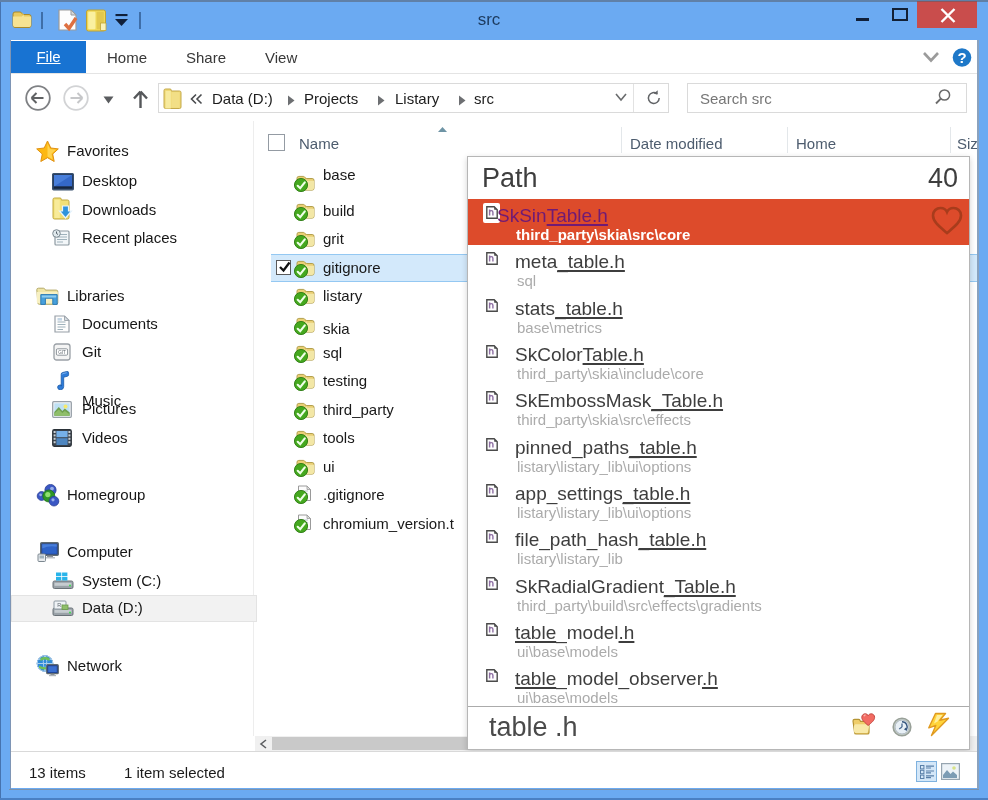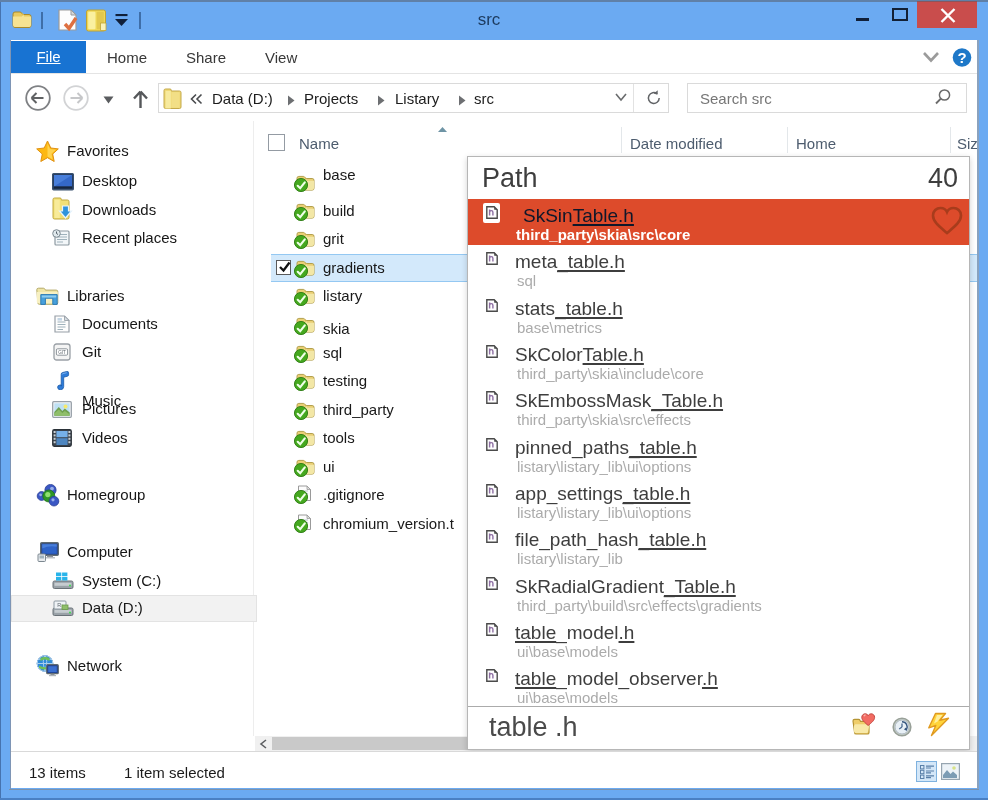--- a/index.html
+++ b/index.html
@@ -206,21 +206,21 @@
 <svg class="abs" style="left:294px;top:235px" width="14" height="14">
     <use href="#gcheck"></use>
   </svg>
 <div class="abs row-name" style="left:323px;top:228px">grit</div>
 <svg class="abs" style="left:296px;top:259px" width="19" height="18">
     <use href="#folder"></use>
   </svg>
 <svg class="abs" style="left:294px;top:264px" width="14" height="14">
     <use href="#gcheck"></use>
   </svg>
-<div class="abs row-name" style="left:323px;top:257px">gradients</div>
+<div class="abs row-name" style="left:323px;top:257px">gitignore</div>
 <svg class="abs" style="left:296px;top:287px" width="19" height="18">
     <use href="#folder"></use>
   </svg>
 <svg class="abs" style="left:294px;top:292px" width="14" height="14">
     <use href="#gcheck"></use>
   </svg>
 <div class="abs row-name" style="left:323px;top:285px">listary</div>
 <svg class="abs" style="left:296px;top:316px" width="19" height="18">
     <use href="#folder"></use>
   </svg>
@@ -425,21 +425,21 @@
 <div class="abs status-txt" style="left:124px">1 item selected</div>
 
 <div class="abs" id="pop"></div>
 <div class="abs" id="pop-hdr">Path</div>
 <div class="abs" id="pop-cnt">40</div>
 <div class="abs" id="pop-sel"></div>
 <div class="abs" style="left:483px;top:203px;width:17px;height:20px;background:#fff;border-radius:2px"></div>
 <svg class="abs" style="left:486px;top:206px" width="13" height="14">
     <use href="#hfile"></use>
   </svg>
-<div class="abs pi-title" style="left:523px;top:205px;color:#0f172a">SkSin<u>Table.h</u></div>
+<div class="abs pi-title" style="left:497px;top:205px;color:#701a75">SkSin<u>Table.h</u></div>
 <div class="abs pi-sub" style="left:516px;top:226px;color:#FFFFFF;font-weight:bold">third_party\skia\src\core</div>
 <svg class="abs" style="left:930px;top:205px" width="34" height="32">
     <path d="M17 28 C10 22 3 17 3 10.5 C3 6 6.5 3 10.5 3 C13.5 3 16 4.8 17 7 C18 4.8 20.5 3 23.5 3 C27.5 3 31 6 31 10.5 C31 17 24 22 17 28 z" fill="none" stroke="#A83C1C" stroke-width="2.6"></path>
   </svg>
 <svg class="abs" style="left:486px;top:252px" width="13" height="14">
     <use href="#hfile"></use>
   </svg>
 <div class="abs pi-title" style="left:515px;top:251px">meta<u>_table.h</u></div>
 <div class="abs pi-sub" style="left:517px;top:272px">sql</div>
 <svg class="abs" style="left:486px;top:299px" width="13" height="14">

